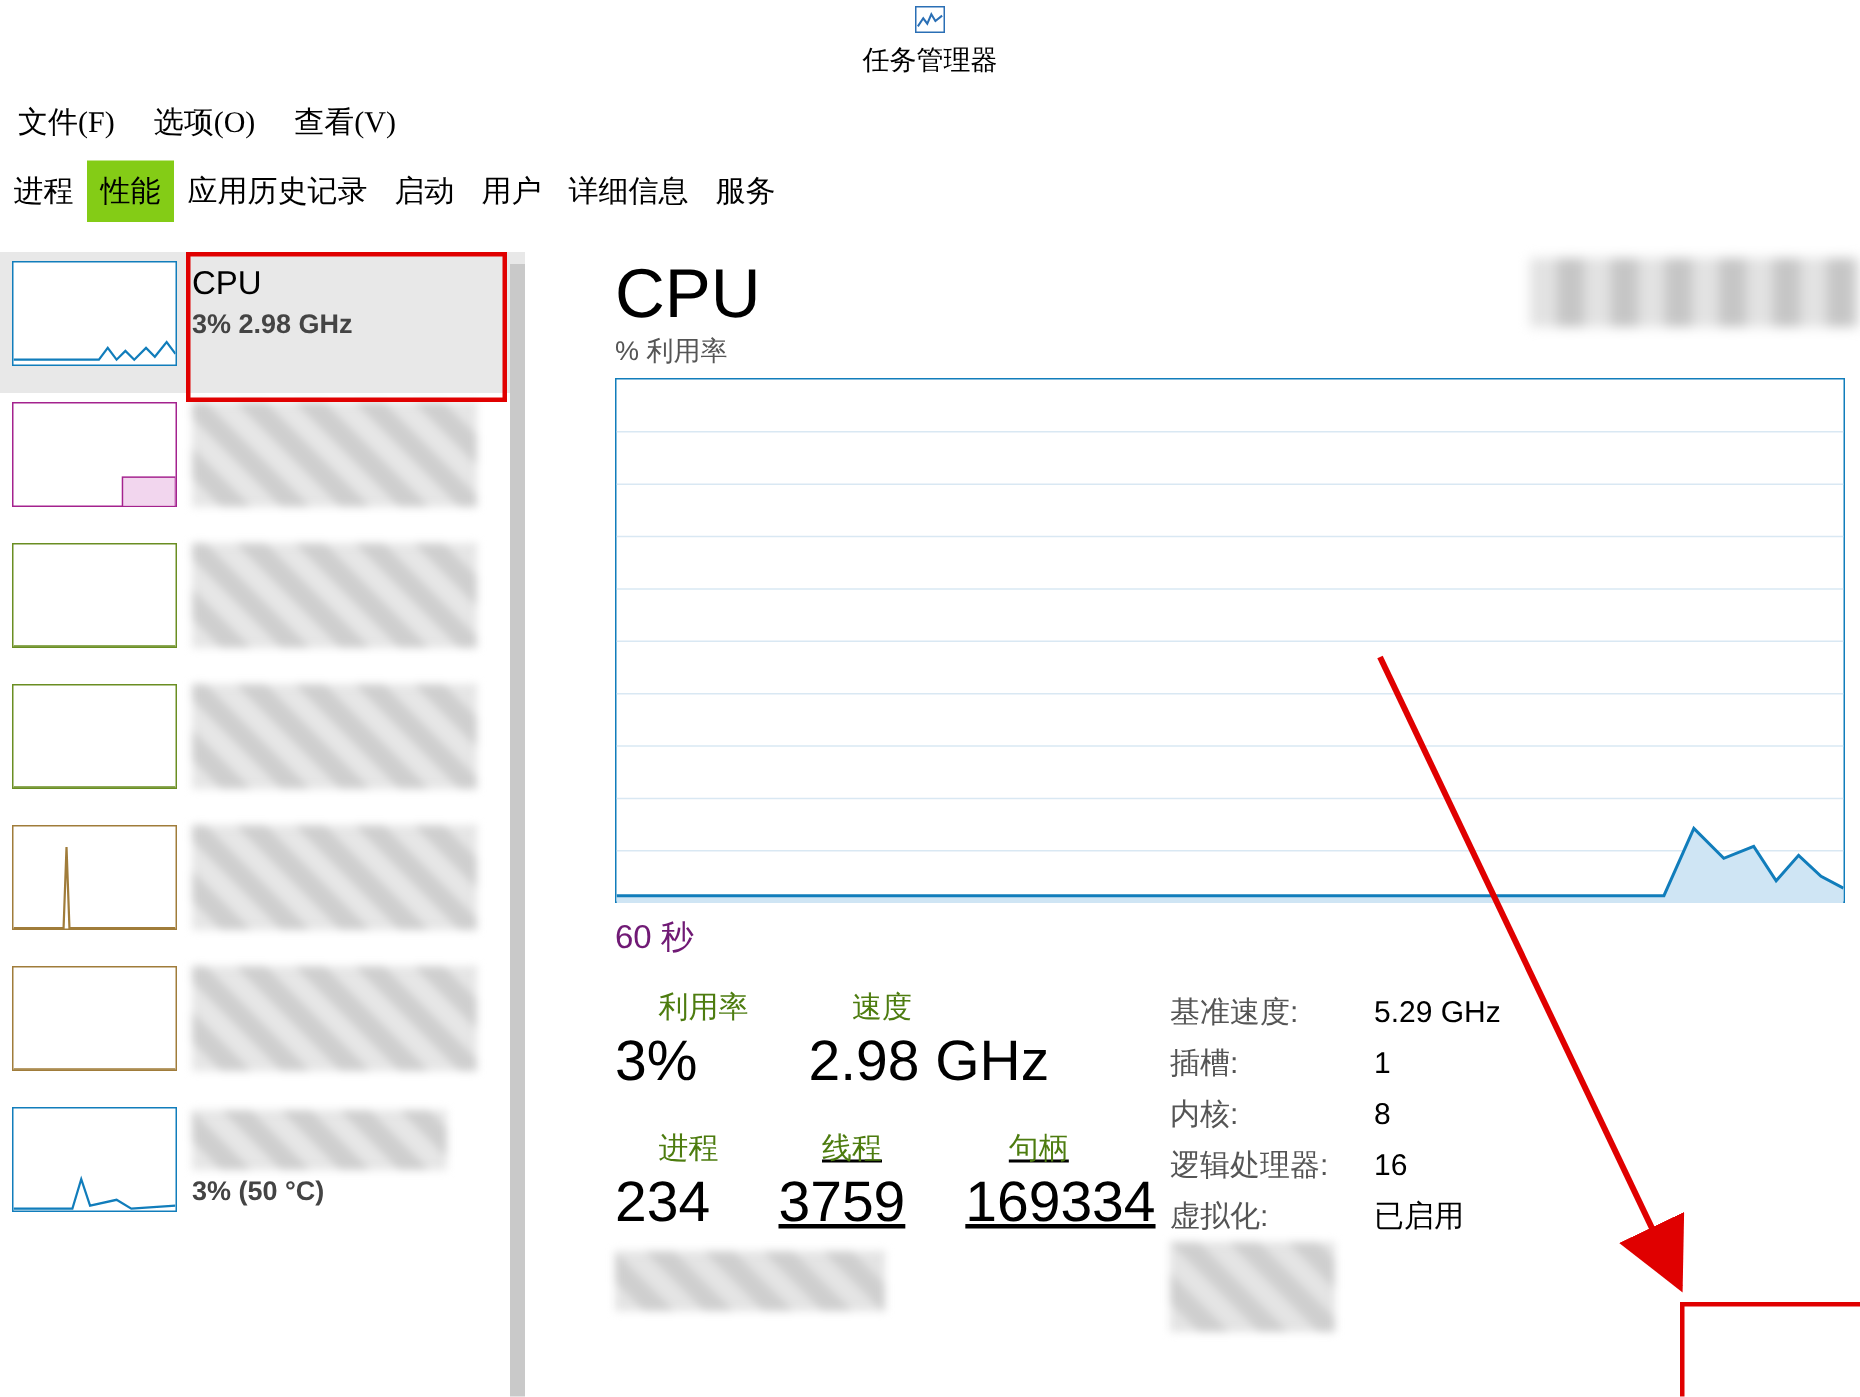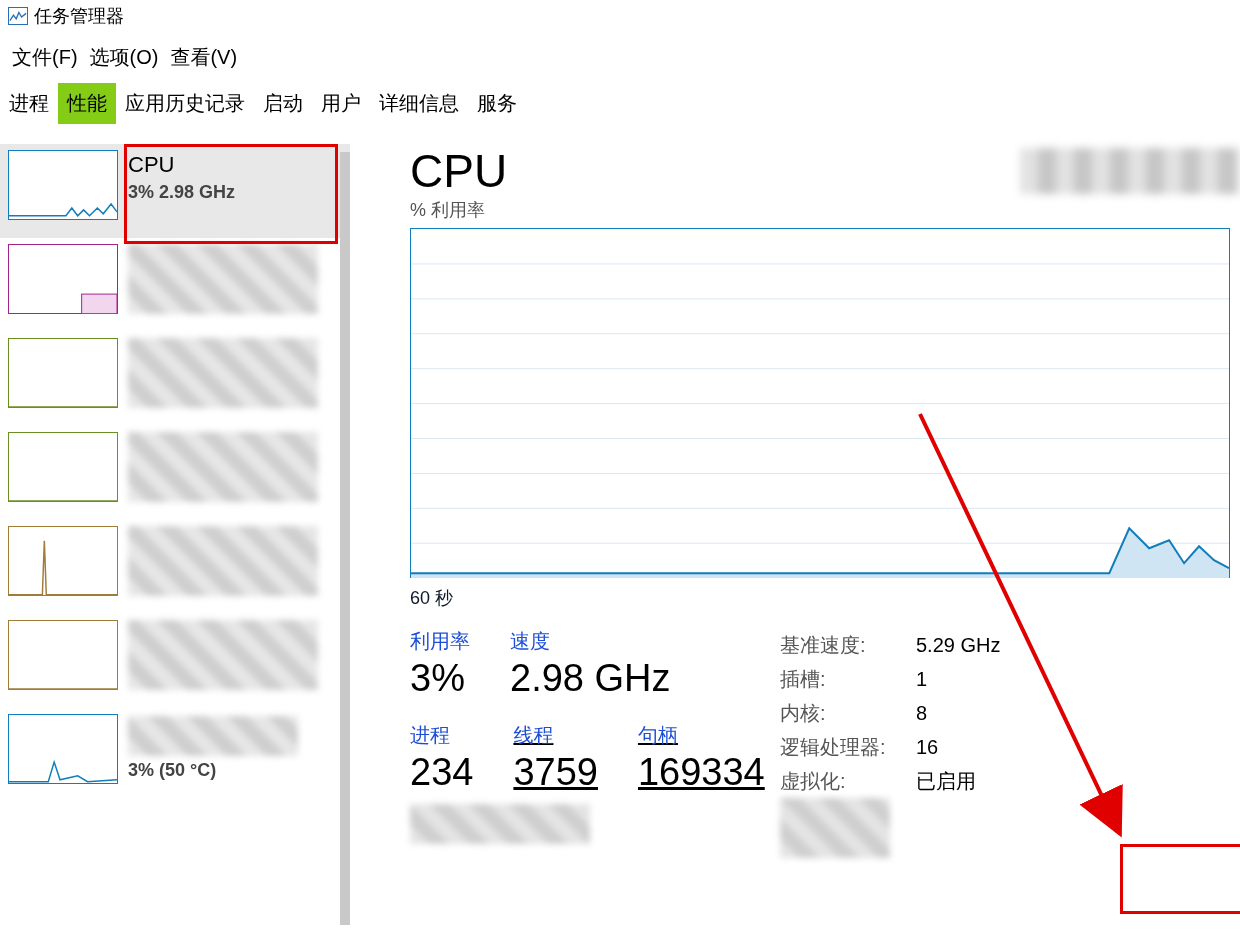--- a/index.html
+++ b/index.html
@@ -13,35 +13,37 @@
     position: relative;
   }
 
   
   .title-bar {
     display: flex;
     align-items: center;
     gap: 6px;
     padding: 4px 8px 6px 8px;
     font-size: 18px;
+    flex-direction: column;
   }
   .app-icon {
     width: 20px; height: 18px;
     border: 1px solid #2a6fb5;
     background: #fff;
     position: relative;
   }
   .app-icon svg { position:absolute; inset:0; }
 
   
   .menu-bar {
     display: flex;
-    gap: 12px;
+    gap: 26px;
     padding: 10px 15px 12px 12px;
     font-size: 20px;
+    font-family: Liberation Serif, serif;
   }
   .menu-item { cursor: default; }
 
   
   .tab-bar {
     display: flex;
     font-size: 20px;
     border-bottom: 0px solid #ccc;
   }
   .tab {
@@ -137,33 +139,33 @@
   .graph-box {
     width:820px; height:350px;
     border:1px solid #117dbb;
     margin-top:6px;
     position:relative;
     background:#fff;
   }
   .graph-box svg { position:absolute; inset:0; }
 
   .x-label {
-    font-size:18px; color:#0f172a;
+    font-size:22px; color:#701a75;
     margin-top:8px;
   }
 
   .stats-row {
     display:flex;
     margin-top:18px;
     gap:0;
   }
   .stats-left { width:370px; }
   .stats-big-row { display:flex; gap:40px; }
   .stat-col { }
-  .stat-label { font-size:20px; color:#1d4ed8; }
+  .stat-label { font-size:20px; color:#4d7c0f;margin-left:29px; }
   .stat-value { font-size:38px; margin-top:2px; }
   .stats-big-row.second { margin-top:22px; }
   .stats-big-row.second .stat-col + .stat-col { margin-left:0;text-decoration:underline; }
 
   .stats-right { margin-left:0px; }
   .kv { display:flex; font-size:20px; line-height:34px; }
   .kv .k { width:136px; color:#555; }
   .kv .v { color:#000; }
 
   .highlight-cores {

